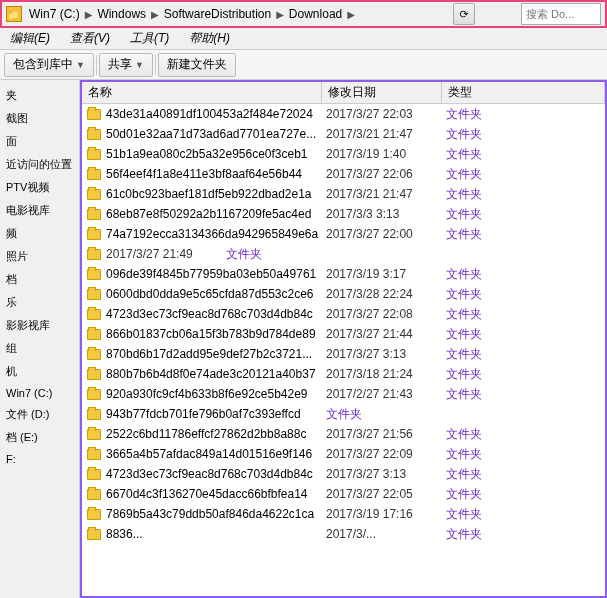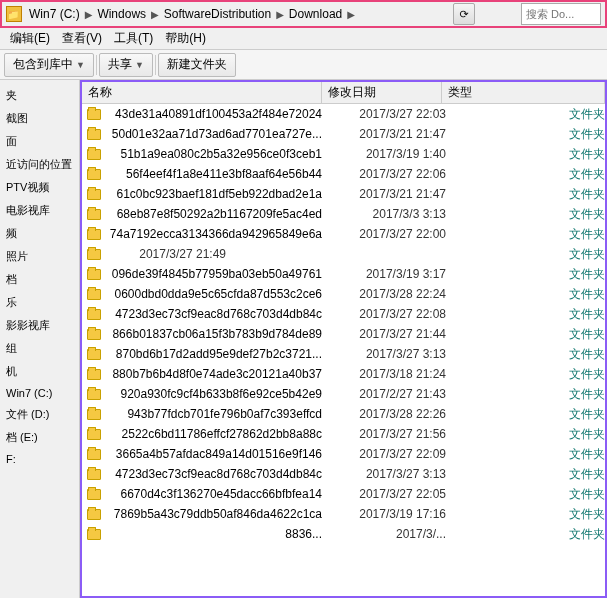--- a/index.html
+++ b/index.html
@@ -82,21 +82,23 @@
       margin-left: 44px;
     }
 
     
     .menu-bar {
       display: flex;
       align-items: center;
       background: #f0f0f0;
       height: 22px;
       padding: 0 4px;
+      gap: 8px;
       border-bottom: 1px solid #ccc;
+      font-style: italic;
     }
     .menu-item {
       padding: 2px 6px;
       cursor: pointer;
       font-size: 12px;
       color: #000;
     }
 
     
     .toolbar {
@@ -182,21 +184,20 @@
       align-items: center;
       cursor: pointer;
     }
     .col-name { width: 240px; }
     .col-date { width: 120px; }
     .col-type { flex: 1; }
 
     .file-list-body {
       overflow-y: auto;
       flex: 1;
-      text-align: right;
     }
     .file-row {
       display: flex;
       align-items: center;
       height: 20px;
       cursor: pointer;
       border-bottom: none;
     }
     .file-icon {
       width: 16px;
@@ -236,21 +237,21 @@
       padding-right: 4px;
     }
     .cell-date {
       width: 120px;
       font-size: 12px;
       color: #333;
     }
     .cell-type {
       flex: 1;
       font-size: 12px;
-      color: #0f766e;
+      color: #6d28d9;
     }
 
     
     .file-list-body::-webkit-scrollbar {
       width: 12px;
     }
     .file-list-body::-webkit-scrollbar-track {
       background: #f0f0f0;
     }
     .file-list-body::-webkit-scrollbar-thumb {
@@ -448,21 +449,20 @@
     </div>
     <div class="cell-name">920a930fc9cf4b633b8f6e92ce5b42e9</div>
     <div class="cell-date">2017/2/27 21:43</div>
     <div class="cell-type">文件夹</div>
   </div>
         <div class="file-row">
     <div class="file-icon">
       <div class="folder-icon"></div>
     </div>
     <div class="cell-name">943b77fdcb701fe796b0af7c393effcd</div>
-    <div class="cell-date">2017/3/28 22:26</div>
     <div class="cell-type">文件夹</div>
   </div>
         <div class="file-row">
     <div class="file-icon">
       <div class="folder-icon"></div>
     </div>
     <div class="cell-name">2522c6bd11786effcf27862d2bb8a88c</div>
     <div class="cell-date">2017/3/27 21:56</div>
     <div class="cell-type">文件夹</div>
   </div>

